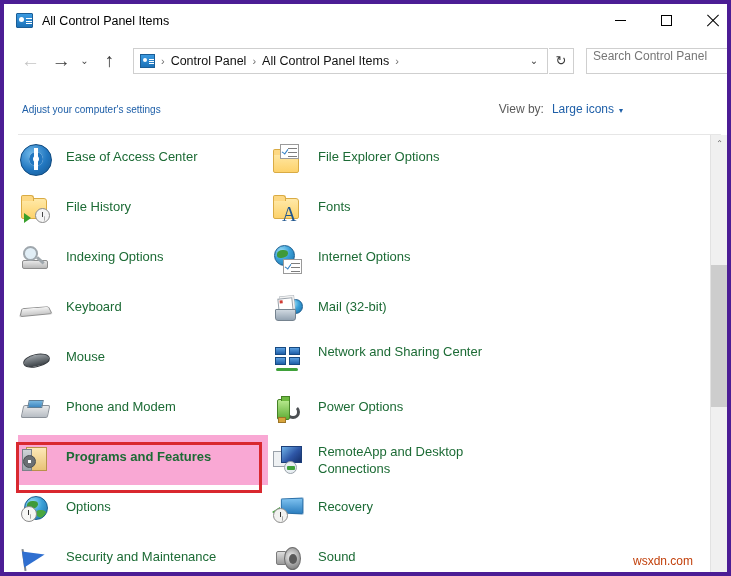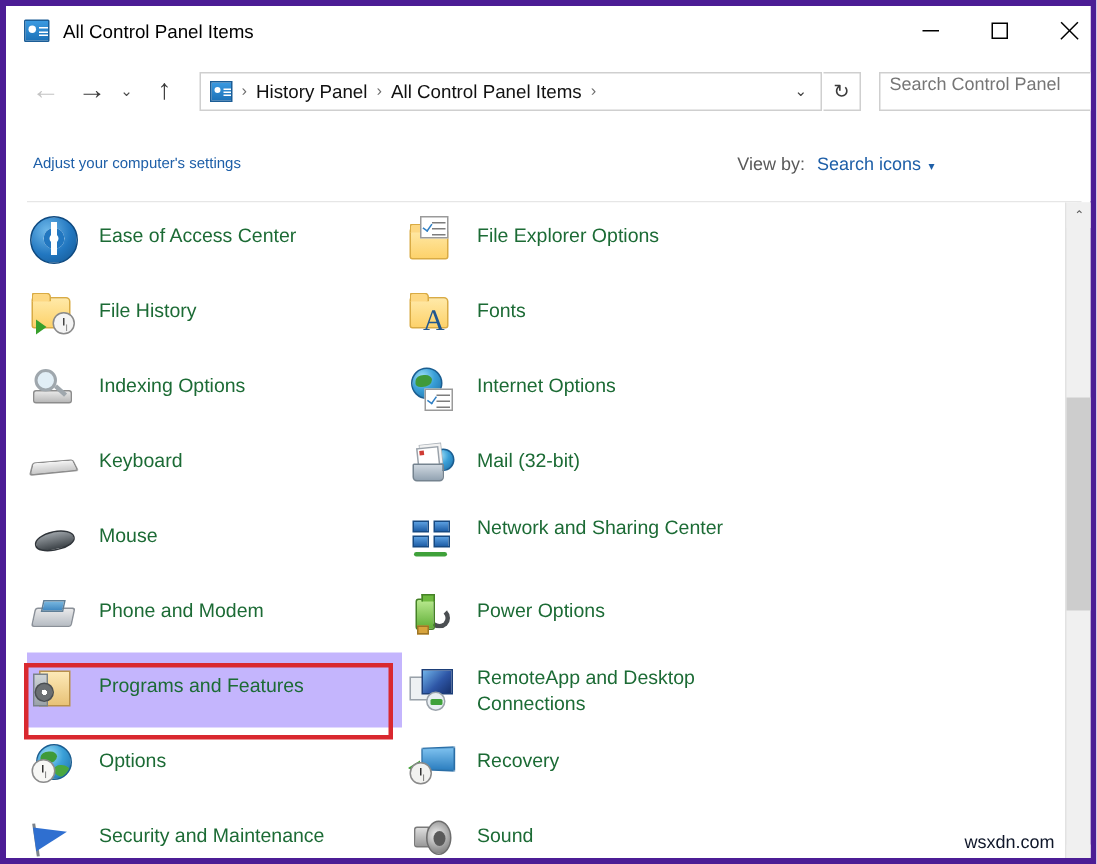--- a/index.html
+++ b/index.html
@@ -315,21 +315,22 @@
     color: #1c6b35;
     line-height: 17px;
     margin-left: 12px;
     margin-top: 5px;
     max-width: 184px;
   }
   .cp-item.wrap .cp-label { margin-top: 0px; }
 
   
   .cp-item.selected {
-    background: #c4b5fd;
+    background: #f9a8d4;
+    font-weight: bold;
   }
   .highlight-box {
     position: absolute;
     left: 12px;
     top: 307px;
     width: 246px;
     height: 51px;
     border: 3px solid #d9282f;
     pointer-events: none;
     z-index: 5;
@@ -359,24 +360,24 @@
     left: 0;
     top: 130px;
     width: 17px;
     height: 142px;
     background: #cdcdcd;
   }
 
   
   .watermark {
     position: absolute;
-    right: 24px;
+    right: 34px;
     bottom: 4px;
     font-size: 12px;
-    color: #0f172a;
+    color: #c2410c;
     z-index: 9;
   }
 
   
 
   
   .ic-ease {
     width: 32px; height: 32px;
     border-radius: 50%;
     background: radial-gradient(circle at 35% 30%, #6fb9ea 0%, #2277c0 55%, #14558f 100%);
@@ -854,21 +855,21 @@
     <div class="nav-recent">
       <span>⌄</span>
     </div>
     <div class="nav-arrow nav-up">
       <span>↑</span>
     </div>
 
     <div class="addressbar">
       <div class="addr-icon"></div>
       <span class="crumb-sep">›</span>
-      <span class="crumb">History Panel</span>
+      <span class="crumb">Control Panel</span>
       <span class="crumb-sep">›</span>
       <span class="crumb">All Control Panel Items</span>
       <span class="crumb-sep">›</span>
       <div class="addr-drop">
         <span>⌄</span>
       </div>
     </div>
 
     <div class="refresh-btn">
       <span>↻</span>
@@ -877,21 +878,21 @@
     <div class="searchbox">
       <input class="search-input" type="text" placeholder="Search Control Panel" style="">
 
     </div>
   </div>
 
   <div class="header-strip">
     <div class="page-title">Adjust your computer's settings</div>
     <div class="viewby-wrap">
       <span class="viewby-label">View by:</span>
-      <span class="viewby-value">Search icons</span>
+      <span class="viewby-value">Large icons</span>
       <span class="viewby-caret">▾</span>
     </div>
   </div>
 
   <div class="divider"></div>
 
   <div class="content">
 
     <div class="col col-left">
 

